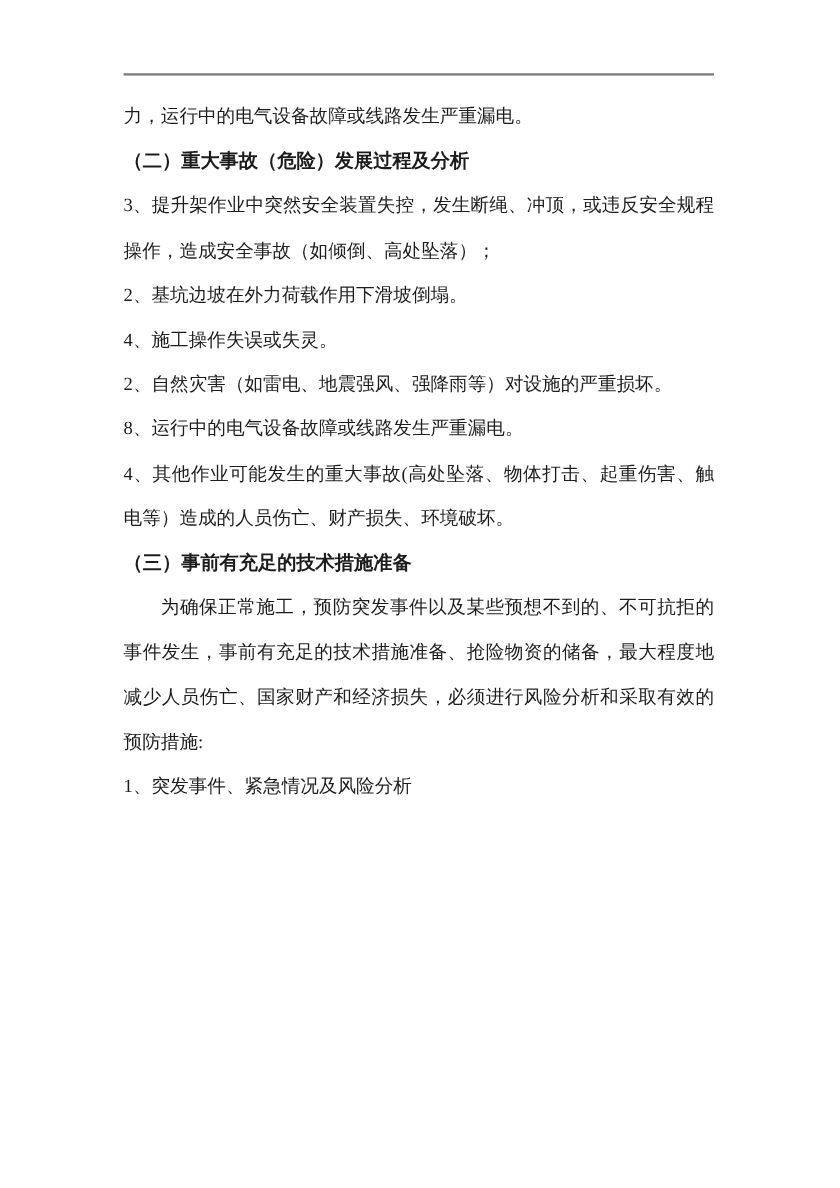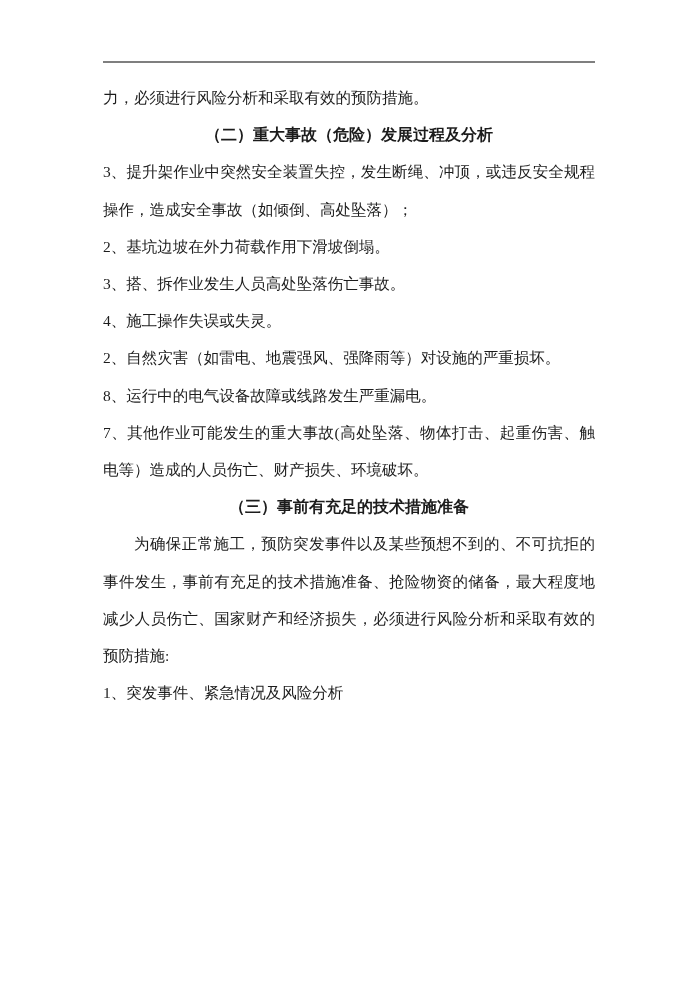--- a/index.html
+++ b/index.html
@@ -35,38 +35,37 @@
   .content p {
     font-size: 15.5px;
     line-height: 37.2px;
     text-align: justify;
     color: var(--text-color);
     word-break: break-all;
   }
   .content p.heading {
     font-weight: bold;
     font-size: 16px;
-    text-align: center;
+    text-align: left;
   }
   .content p.indent {
     text-indent: 2em;
   }
 </style>
 </head>
 <body>
 
 <div class="page">
   <div class="header-rule"></div>
   <div class="content" id="document-body">
-      <p class="plain">力，必须进行风险分析和采取有效的预防措施。</p>
+      <p class="plain">力，运行中的电气设备故障或线路发生严重漏电。</p>
       <p class="heading">（二）重大事故（危险）发展过程及分析</p>
       <p class="plain">3、提升架作业中突然安全装置失控，发生断绳、冲顶，或违反安全规程操作，造成安全事故（如倾倒、高处坠落）；</p>
       <p class="plain">2、基坑边坡在外力荷载作用下滑坡倒塌。</p>
-      <p class="plain">3、搭、拆作业发生人员高处坠落伤亡事故。</p>
       <p class="plain">4、施工操作失误或失灵。</p>
       <p class="plain">2、自然灾害（如雷电、地震强风、强降雨等）对设施的严重损坏。</p>
       <p class="plain">8、运行中的电气设备故障或线路发生严重漏电。</p>
-      <p class="plain">7、其他作业可能发生的重大事故(高处坠落、物体打击、起重伤害、触电等）造成的人员伤亡、财产损失、环境破坏。</p>
+      <p class="plain">4、其他作业可能发生的重大事故(高处坠落、物体打击、起重伤害、触电等）造成的人员伤亡、财产损失、环境破坏。</p>
       <p class="heading">（三）事前有充足的技术措施准备</p>
       <p class="indent">为确保正常施工，预防突发事件以及某些预想不到的、不可抗拒的事件发生，事前有充足的技术措施准备、抢险物资的储备，最大程度地减少人员伤亡、国家财产和经济损失，必须进行风险分析和采取有效的预防措施:</p>
       <p class="plain">1、突发事件、紧急情况及风险分析</p>
     </div>
 </div>
 
 </body></html>

